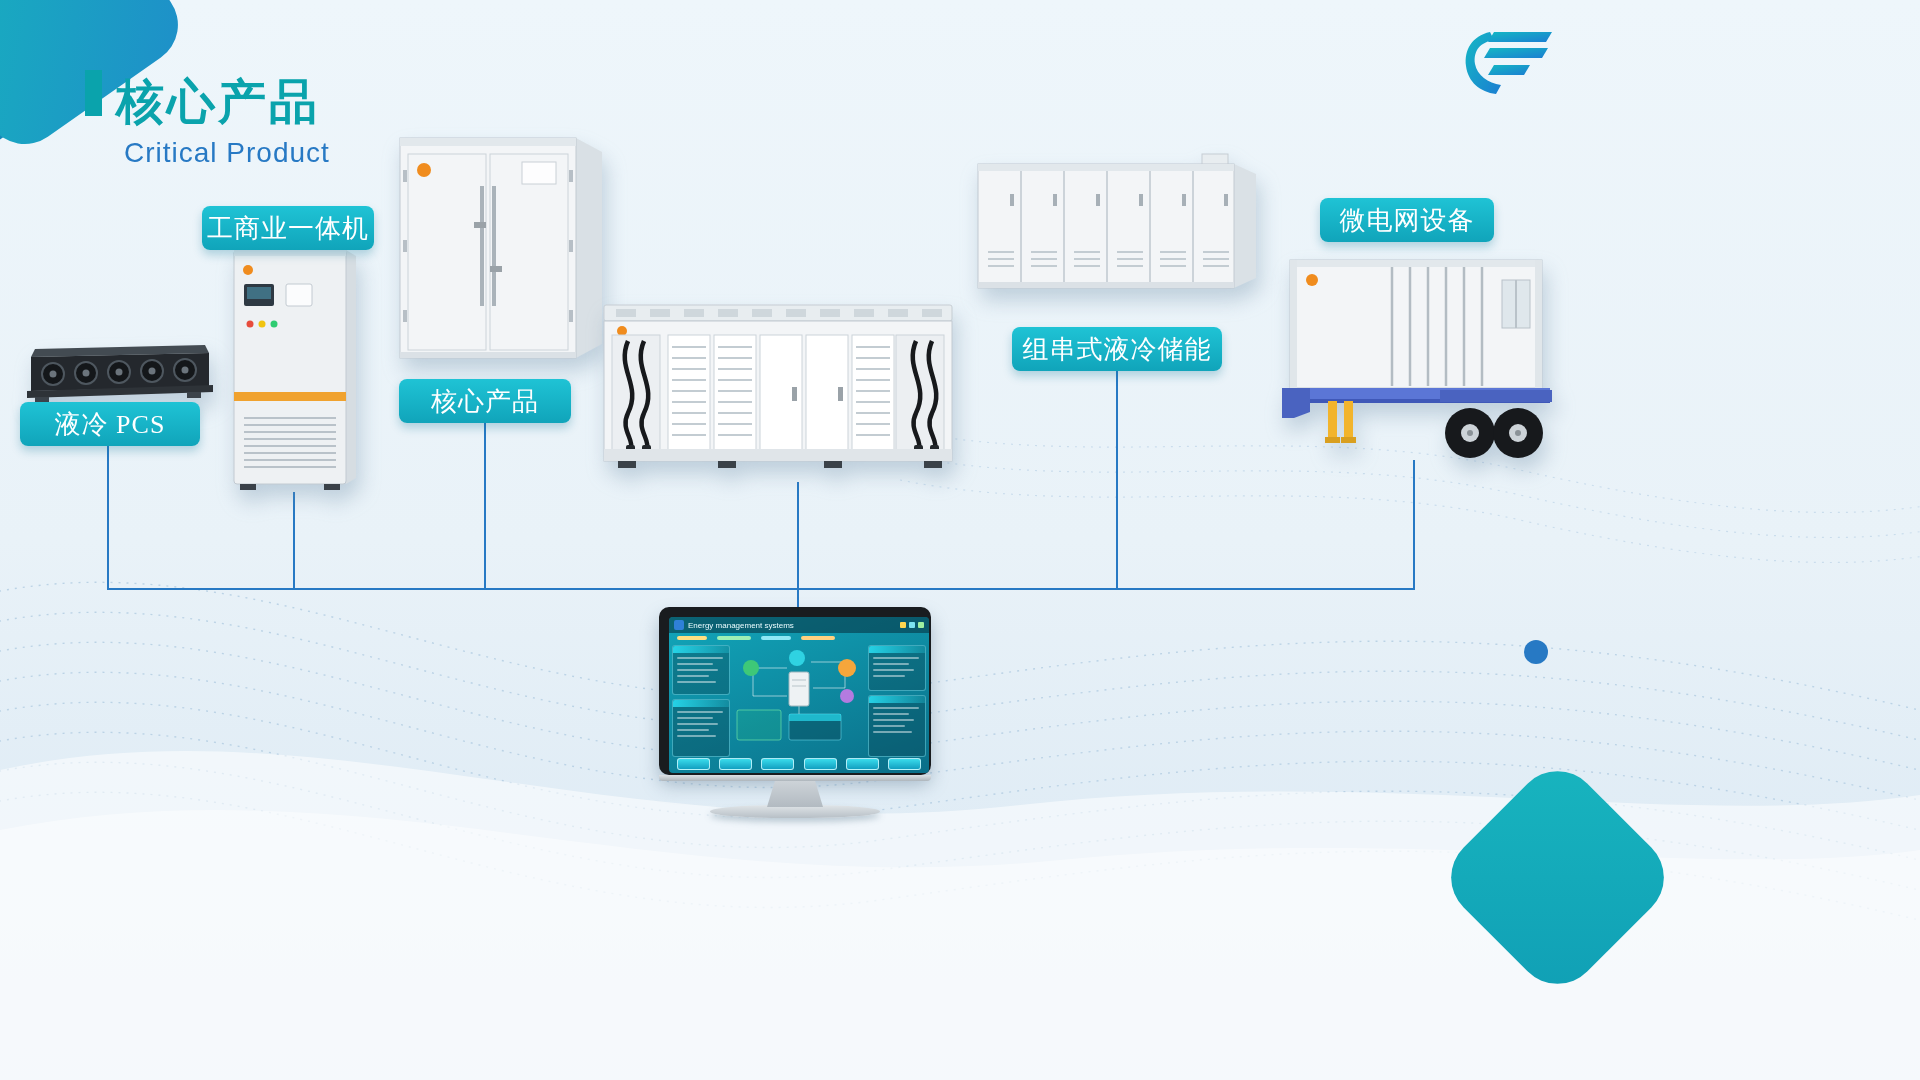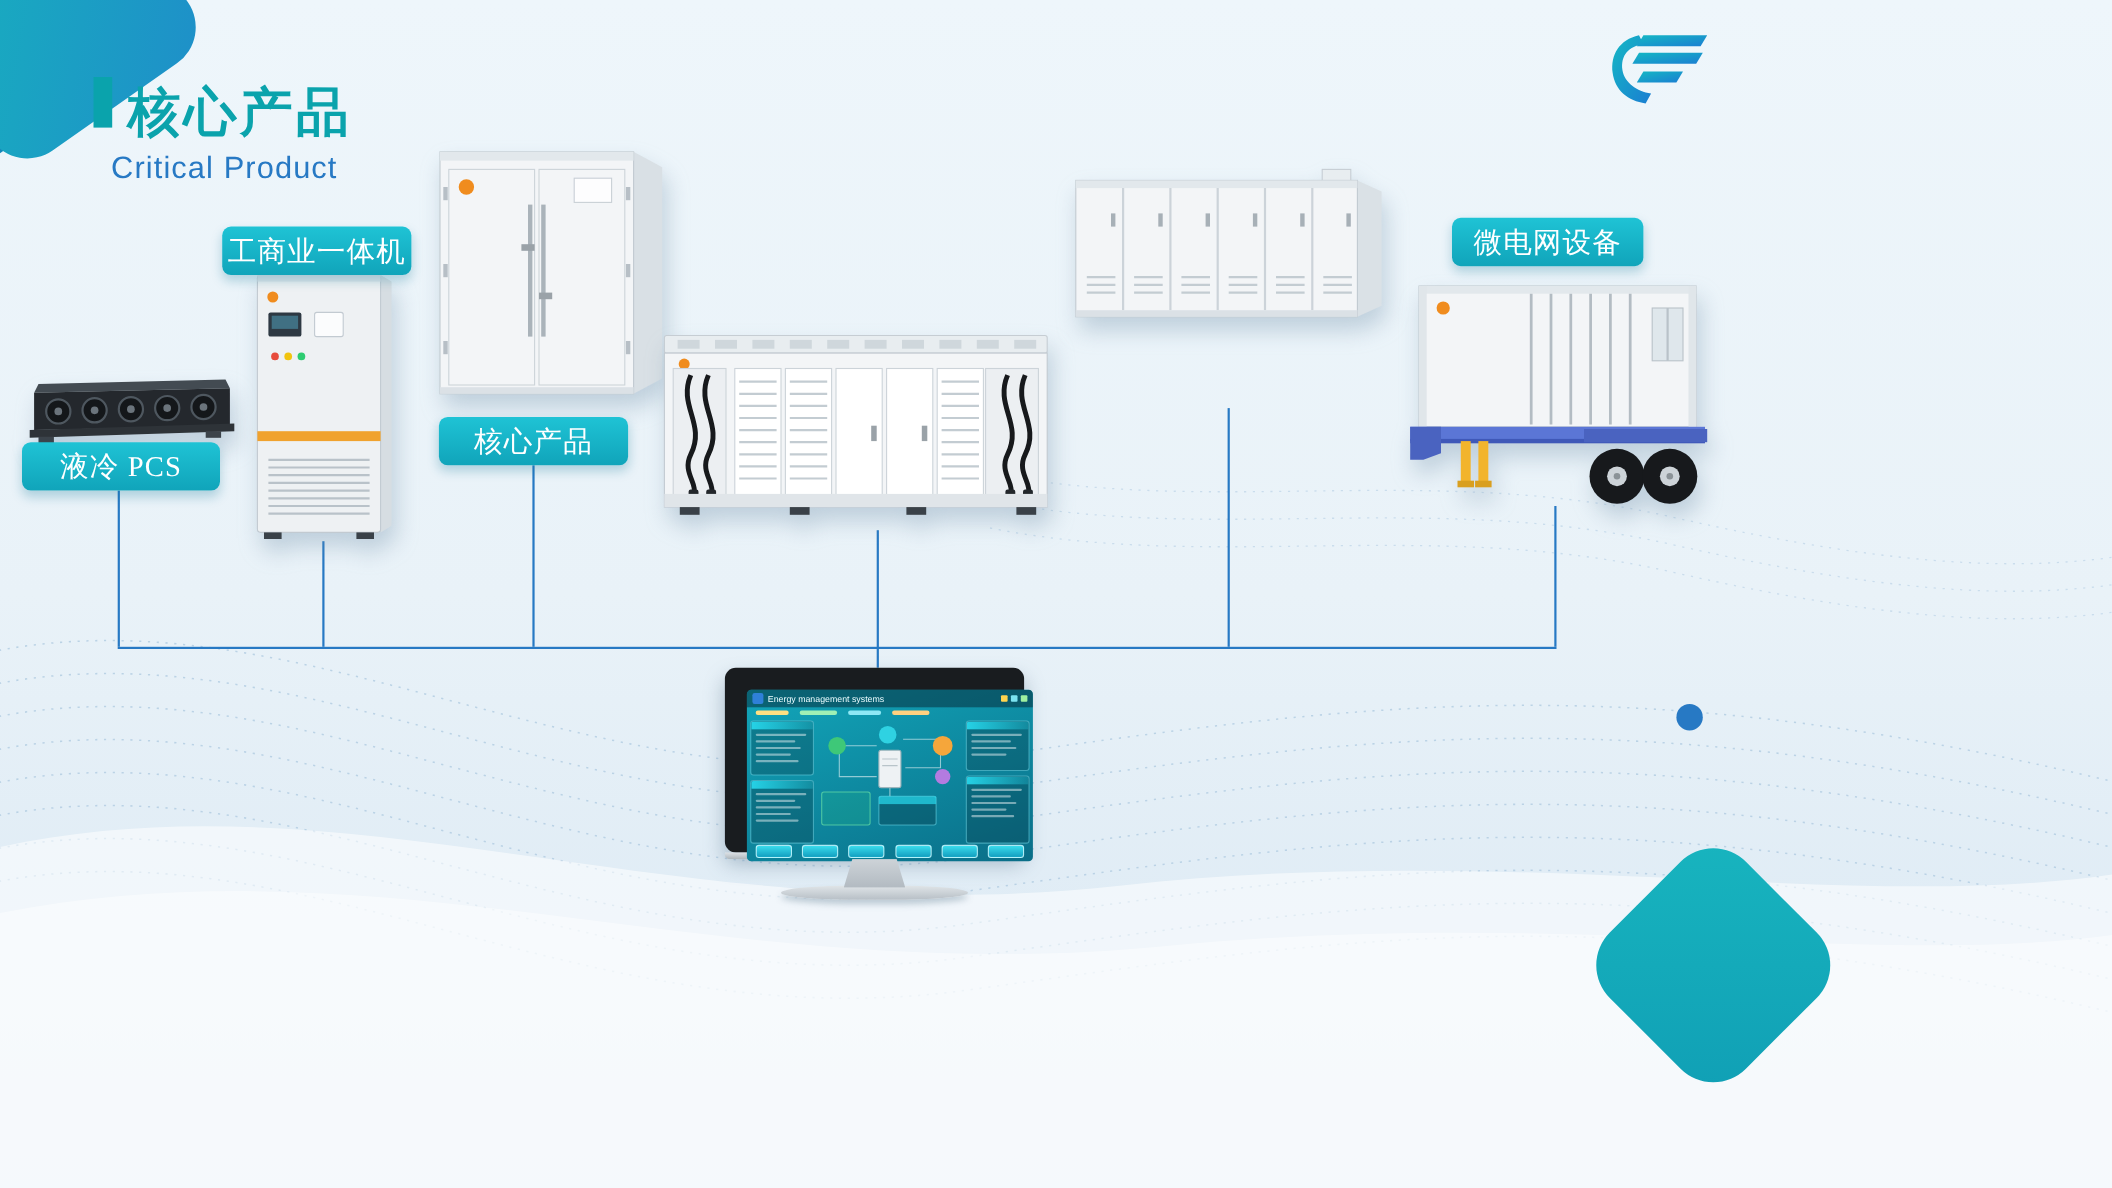--- a/index.html
+++ b/index.html
@@ -17,38 +17,38 @@
     background:linear-gradient(135deg,#1565b0,#17a0c0);transform:rotate(-35deg);z-index:3}
   .corner-br{position:absolute;left:1470px;top:790px;width:175px;height:175px;border-radius:42px;
     background:linear-gradient(135deg,#18b5bf,#109fb5);transform:rotate(45deg);z-index:4}
   .dot-right{position:absolute;left:1524px;top:640px;width:24px;height:24px;border-radius:50%;
     background:var(--accent-blue,#2779c4);z-index:4}
 
   
   .title-row{display:flex;align-items:flex-start;gap:14px}
   .title-mark{width:17px;height:46px;background:var(--accent-teal,#0aa3ac);display:inline-block}
   .title{font-size:48px;font-weight:bold;color:var(--accent-teal,#0aa3ac);letter-spacing:3px}
-  .subtitle{font-size:28px;color:var(--accent-blue,#2779c4);margin-left:16px;margin-top:3px;letter-spacing:1px}
+  .subtitle{font-size:28px;color:var(--accent-blue,#2779c4);margin-left:39px;margin-top:3px;letter-spacing:1px}
 
   
   .pill{position:absolute;z-index:5;display:flex;align-items:center;justify-content:center;
     height:44px;border-radius:8px;color:#fff;font-family:Liberation Serif, serif;font-size:26px;
     letter-spacing:1px;background:linear-gradient(180deg,var(--pill-top,#1fc3d5),var(--pill-bottom,#10a4ba));
     box-shadow:0 5px 10px rgba(16,120,150,.28)}
 
   
   .vline,.hline{position:absolute;background:var(--line,#2779c4);z-index:1}
   .vline{width:2px}.hline{height:2px}
 
   
   .device{position:absolute;z-index:2;filter:drop-shadow(4px 12px 10px rgba(110,140,165,.35))}
 
   
   .monitor{position:absolute;z-index:3}
-  .bezel{width:272px;height:168px;background:#191c1f;border-radius:10px;padding:20px;
+  .bezel{width:272px;height:168px;background:#191c1f;border-radius:10px;padding:10px;
     box-shadow:0 10px 18px rgba(80,110,135,.4)}
   .screen{position:relative;width:260px;height:156px;border-radius:4px;overflow:hidden;
     background:linear-gradient(160deg,#12a6ba,#0a6e88)}
   .chin{width:272px;height:6px;background:linear-gradient(180deg,#dde2e6,#aeb6bc);border-radius:0 0 4px 4px}
   .neck{width:56px;height:26px;margin:0 auto;background:linear-gradient(180deg,#cdd3d8,#b2bac1);
     clip-path:polygon(14% 0,86% 0,100% 100%,0 100%)}
   .mbase{width:170px;height:13px;margin:-2px auto 0;background:linear-gradient(180deg,#e0e5e8,#b7bfc6);
     border-radius:50%/60%;box-shadow:0 4px 6px rgba(90,120,140,.35)}
 
   
@@ -322,20 +322,21 @@
         <line x1="145" y1="116" x2="171" y2="116"></line>
       <line x1="188" y1="102" x2="214" y2="102"></line>
         <line x1="188" y1="109" x2="214" y2="109"></line>
         <line x1="188" y1="116" x2="214" y2="116"></line>
       <line x1="231" y1="102" x2="257" y2="102"></line>
         <line x1="231" y1="109" x2="257" y2="109"></line>
         <line x1="231" y1="116" x2="257" y2="116"></line>
     </g>
     <rect x="6" y="132" width="256" height="6" fill="#dbe1e6"></rect>
   </svg>
+  <div class="pill" style="left:1012px;top:327px;width:210px">组串式液冷储能</div>
 
   <div class="pill" style="left:1320px;top:198px;width:174px">微电网设备</div>
   <svg class="device" style="left:1272px;top:252px" width="295" height="212" viewBox="0 0 295 212">
     <rect x="18" y="8" width="252" height="128" fill="#f3f5f7" stroke="#c2cad1"></rect>
     <rect x="18" y="8" width="252" height="7" fill="#e2e8ec"></rect>
     <rect x="18" y="8" width="7" height="128" fill="#e0e6ea"></rect>
     <rect x="263" y="8" width="7" height="128" fill="#e0e6ea"></rect>
     <circle cx="40" cy="28" r="6" fill="#f08c1e"></circle>
     <g stroke="#b3bcc3" stroke-width="2.5">
       <line x1="120" y1="15" x2="120" y2="134"></line>

